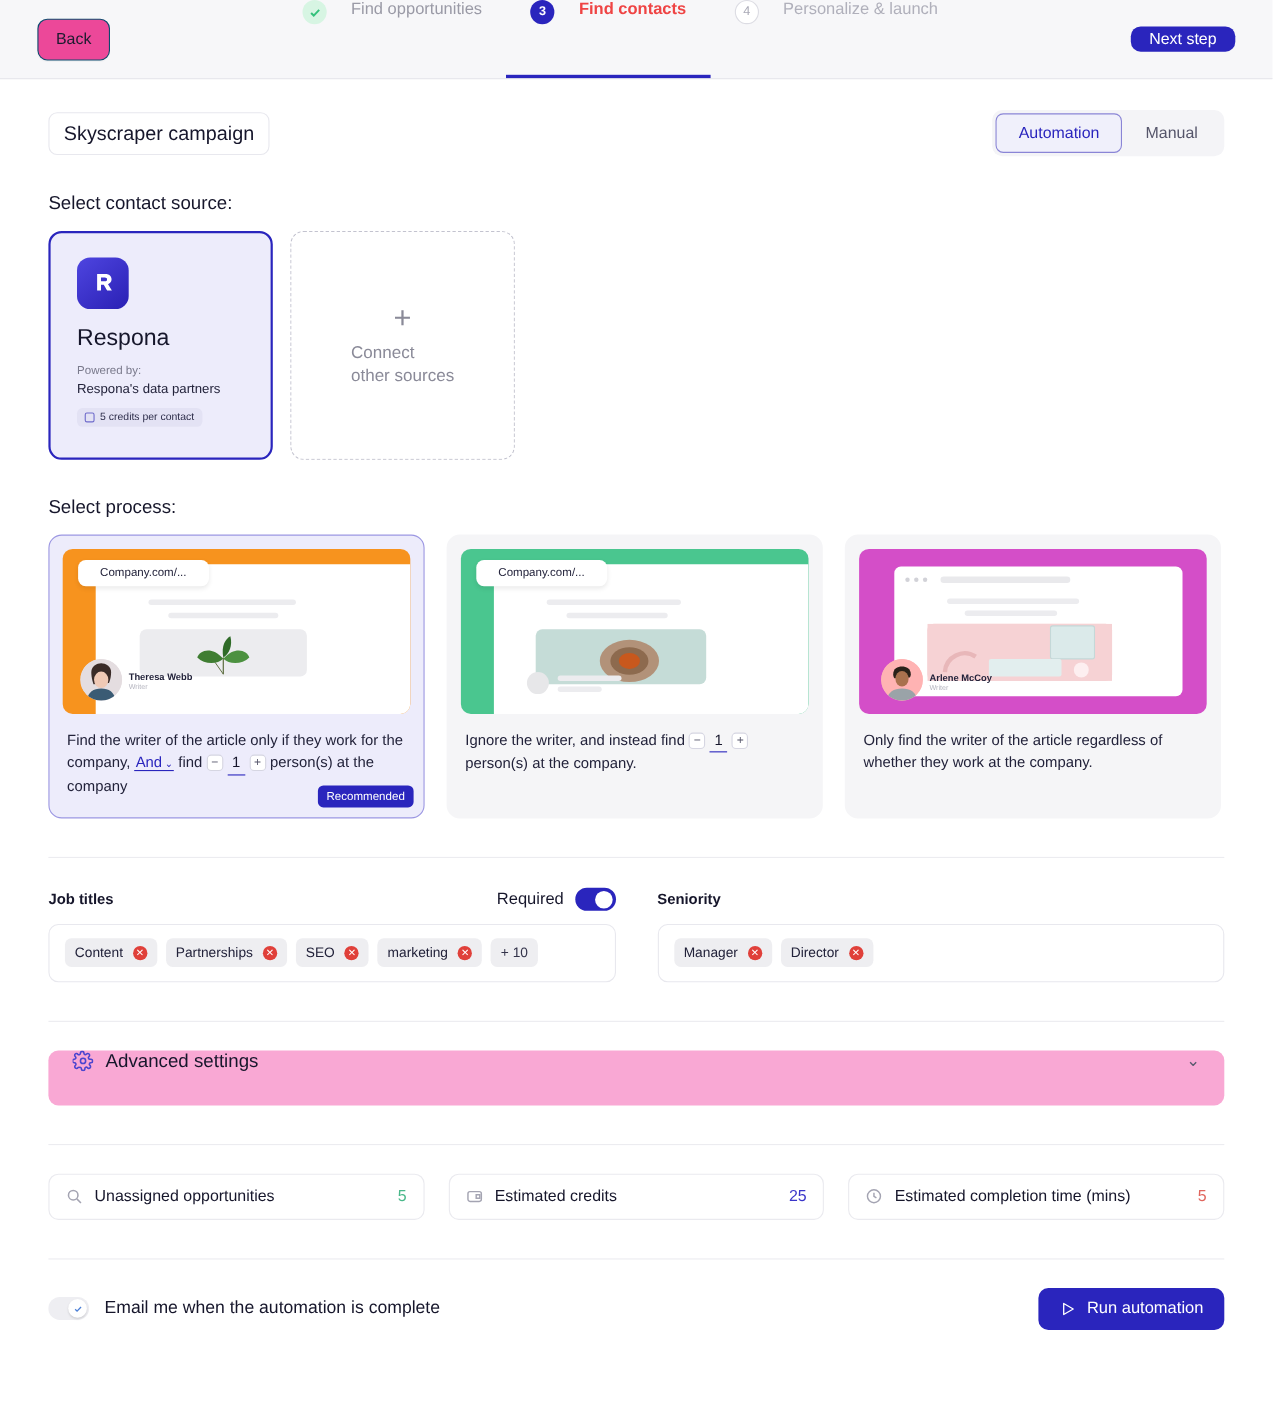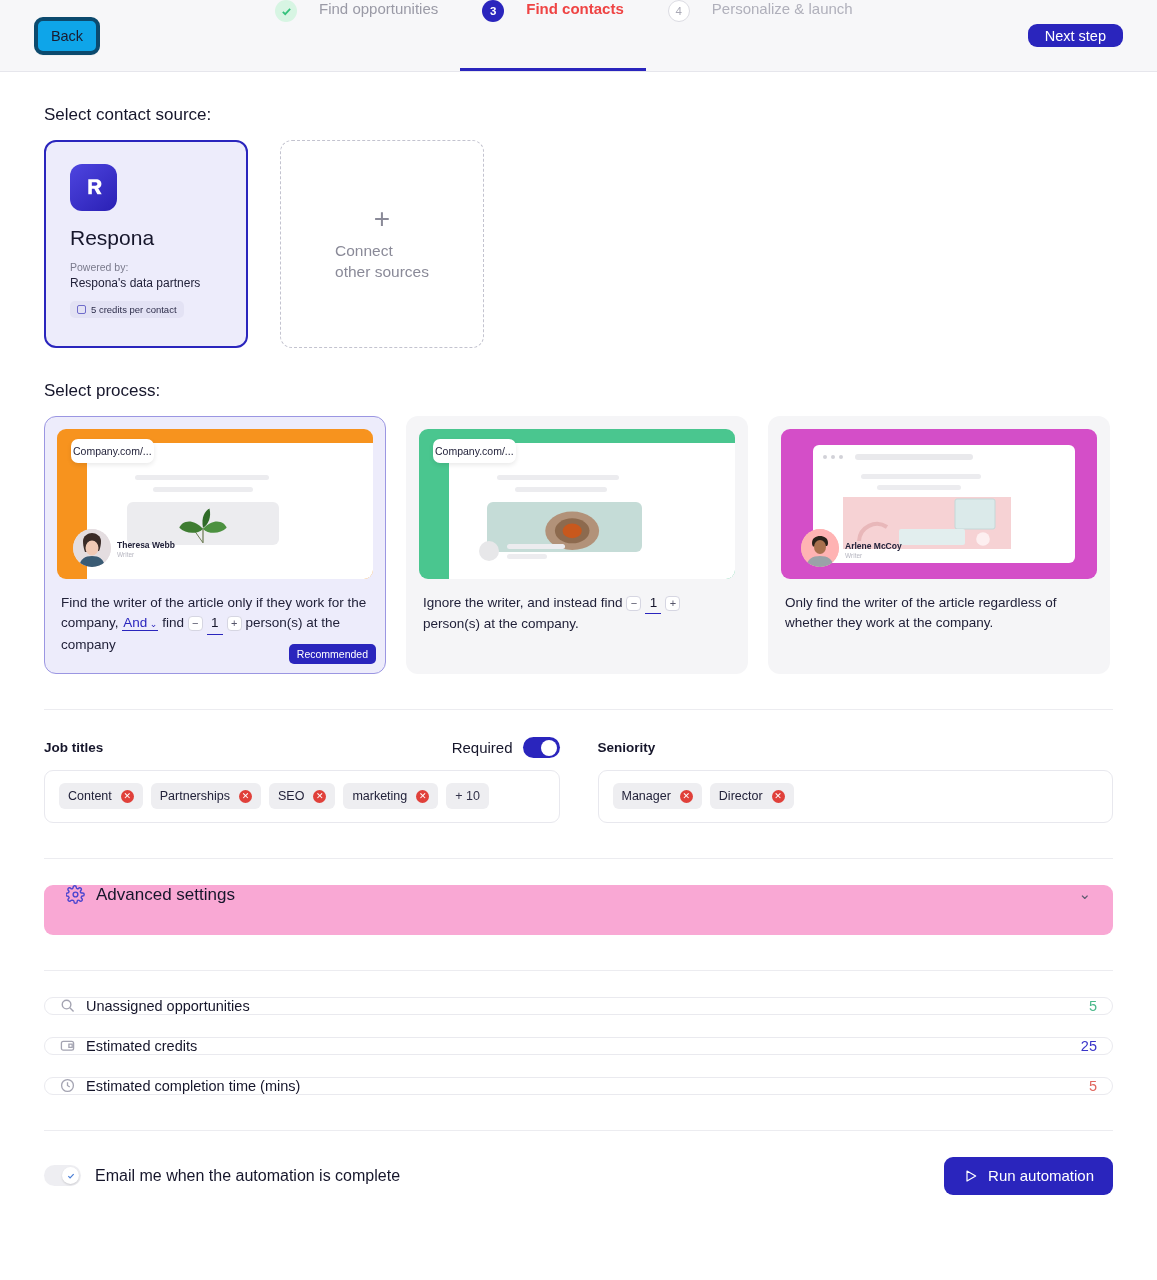--- a/index.html
+++ b/index.html
@@ -17,22 +17,22 @@
     position: relative;
     height: 72px;
     background: #f7f7f9;
     border-bottom: 1px solid #e6e6ec;
     display: flex;
     align-items: center;
     padding: 0 34px;
   }
   .back-btn {
     width: 66px; height: 38px;
-    background: #0ea5e9;
-    border: 4px solid #0c4a6e;
+    background: #ec4899;
+    border: 1px solid #0c4a6e;
     border-radius: 9px;
     font-size: 14.5px;
     color: #1b1b2f;
     display: flex; align-items: center; justify-content: center;
     cursor: pointer;
     box-shadow: 0 1px 1px rgba(0,0,0,.03);
   }
   .steps {
     flex: 1;
     display: flex;
@@ -124,21 +124,21 @@
   }
 
   .section-label {
     font-size: 17px;
     color: #16162b;
     margin-top: 33px;
     margin-bottom: 15px;
   }
 
   
-  .source-row { display: flex; gap: 32px; }
+  .source-row { display: flex; gap: 16px; }
   .source-card {
     width: 204px; height: 208px;
     border: 2px solid #2a25bd;
     background: #edecfb;
     border-radius: 12px;
     padding: 22px 24px;
     cursor: pointer;
   }
   .respona-logo {
     width: 47px; height: 47px;
@@ -215,21 +215,21 @@
     left: 30px; right: 0; top: 14px; bottom: 0;
     background: #fff;
     border-radius: 7px 0 0 0;
   }
   .thumb.pink .browser { left: 32px; right: 22px; top: 16px; bottom: 16px; border-radius: 6px; }
   .url-chip {
     position: absolute;
     left: 14px; top: 10px;
     background: #fff;
     border-radius: 7px;
-    padding: 6px 2px;
+    padding: 6px 20px;
     font-size: 10.5px;
     color: #24243c;
     box-shadow: 0 2px 5px rgba(0,0,0,.09);
     z-index: 3;
   }
   .dots { position: absolute; left: 10px; top: 8px; display: flex; gap: 4px; }
   .dots i { width: 4px; height: 4px; border-radius: 50%; background: #d2d2d8; display: block; }
   .barline { position: absolute; height: 5px; border-radius: 3px; background: #ececef; }
   .img-box { position: absolute; border-radius: 6px; }
   .avatar-c {
@@ -369,21 +369,21 @@
     display: flex;
     align-items: flex-start;
     padding: 0 22px;
     cursor: pointer;
   }
   .adv-gear { color: #4b45cf; width: 19px; height: 19px; margin-right: 11px; }
   .adv-label { font-size: 17px; color: #16162b; flex: 1; }
   .adv-chev { color: #5a5a6e; font-size: 15px; }
 
   
-  .stats { display: flex; gap: 22px; margin-top: 26px; flex-direction: column; }
+  .stats { display: flex; gap: 22px; margin-top: 26px; }
   .stat {
     flex: 1;
     height: 42px;
     border: 1px solid #eaeaef;
     border-radius: 9px;
     display: flex;
     align-items: center;
     padding: 0 15px;
     gap: 11px;
     background: #fff;
@@ -458,20 +458,27 @@
       <span class="step-badge">4</span>
       <span class="step-label">Personalize &amp; launch</span>
     </div>
   </div>
 
   <button class="next-btn">Next step</button>
 </div>
 
 <div class="page">
 
+  <div class="title-row">
+    <div class="campaign-name">Skyscraper campaign</div>
+    <div class="mode-switch">
+      <button class="mode-btn selected">Automation</button>
+      <button class="mode-btn">Manual</button>
+    </div>
+  </div>
 
   <div class="section-label">Select contact source:</div>
 
   <div class="source-row">
     <div class="source-card">
       <div class="respona-logo">
         <svg viewBox="0 0 24 24" width="25" height="25" fill="#ffffff">
           <path d="M7 4h7.4c3.1 0 5.2 1.9 5.2 4.6 0 2.1-1.2 3.6-3.1 4.2l3.4 5.6h-4.2l-2.9-5.1h-2.4V18.4H7V4zm3.4 3v3.3h3.3c1.2 0 2-.6 2-1.65S14.9 7 13.7 7h-3.3z"></path>
         </svg>
       </div>

